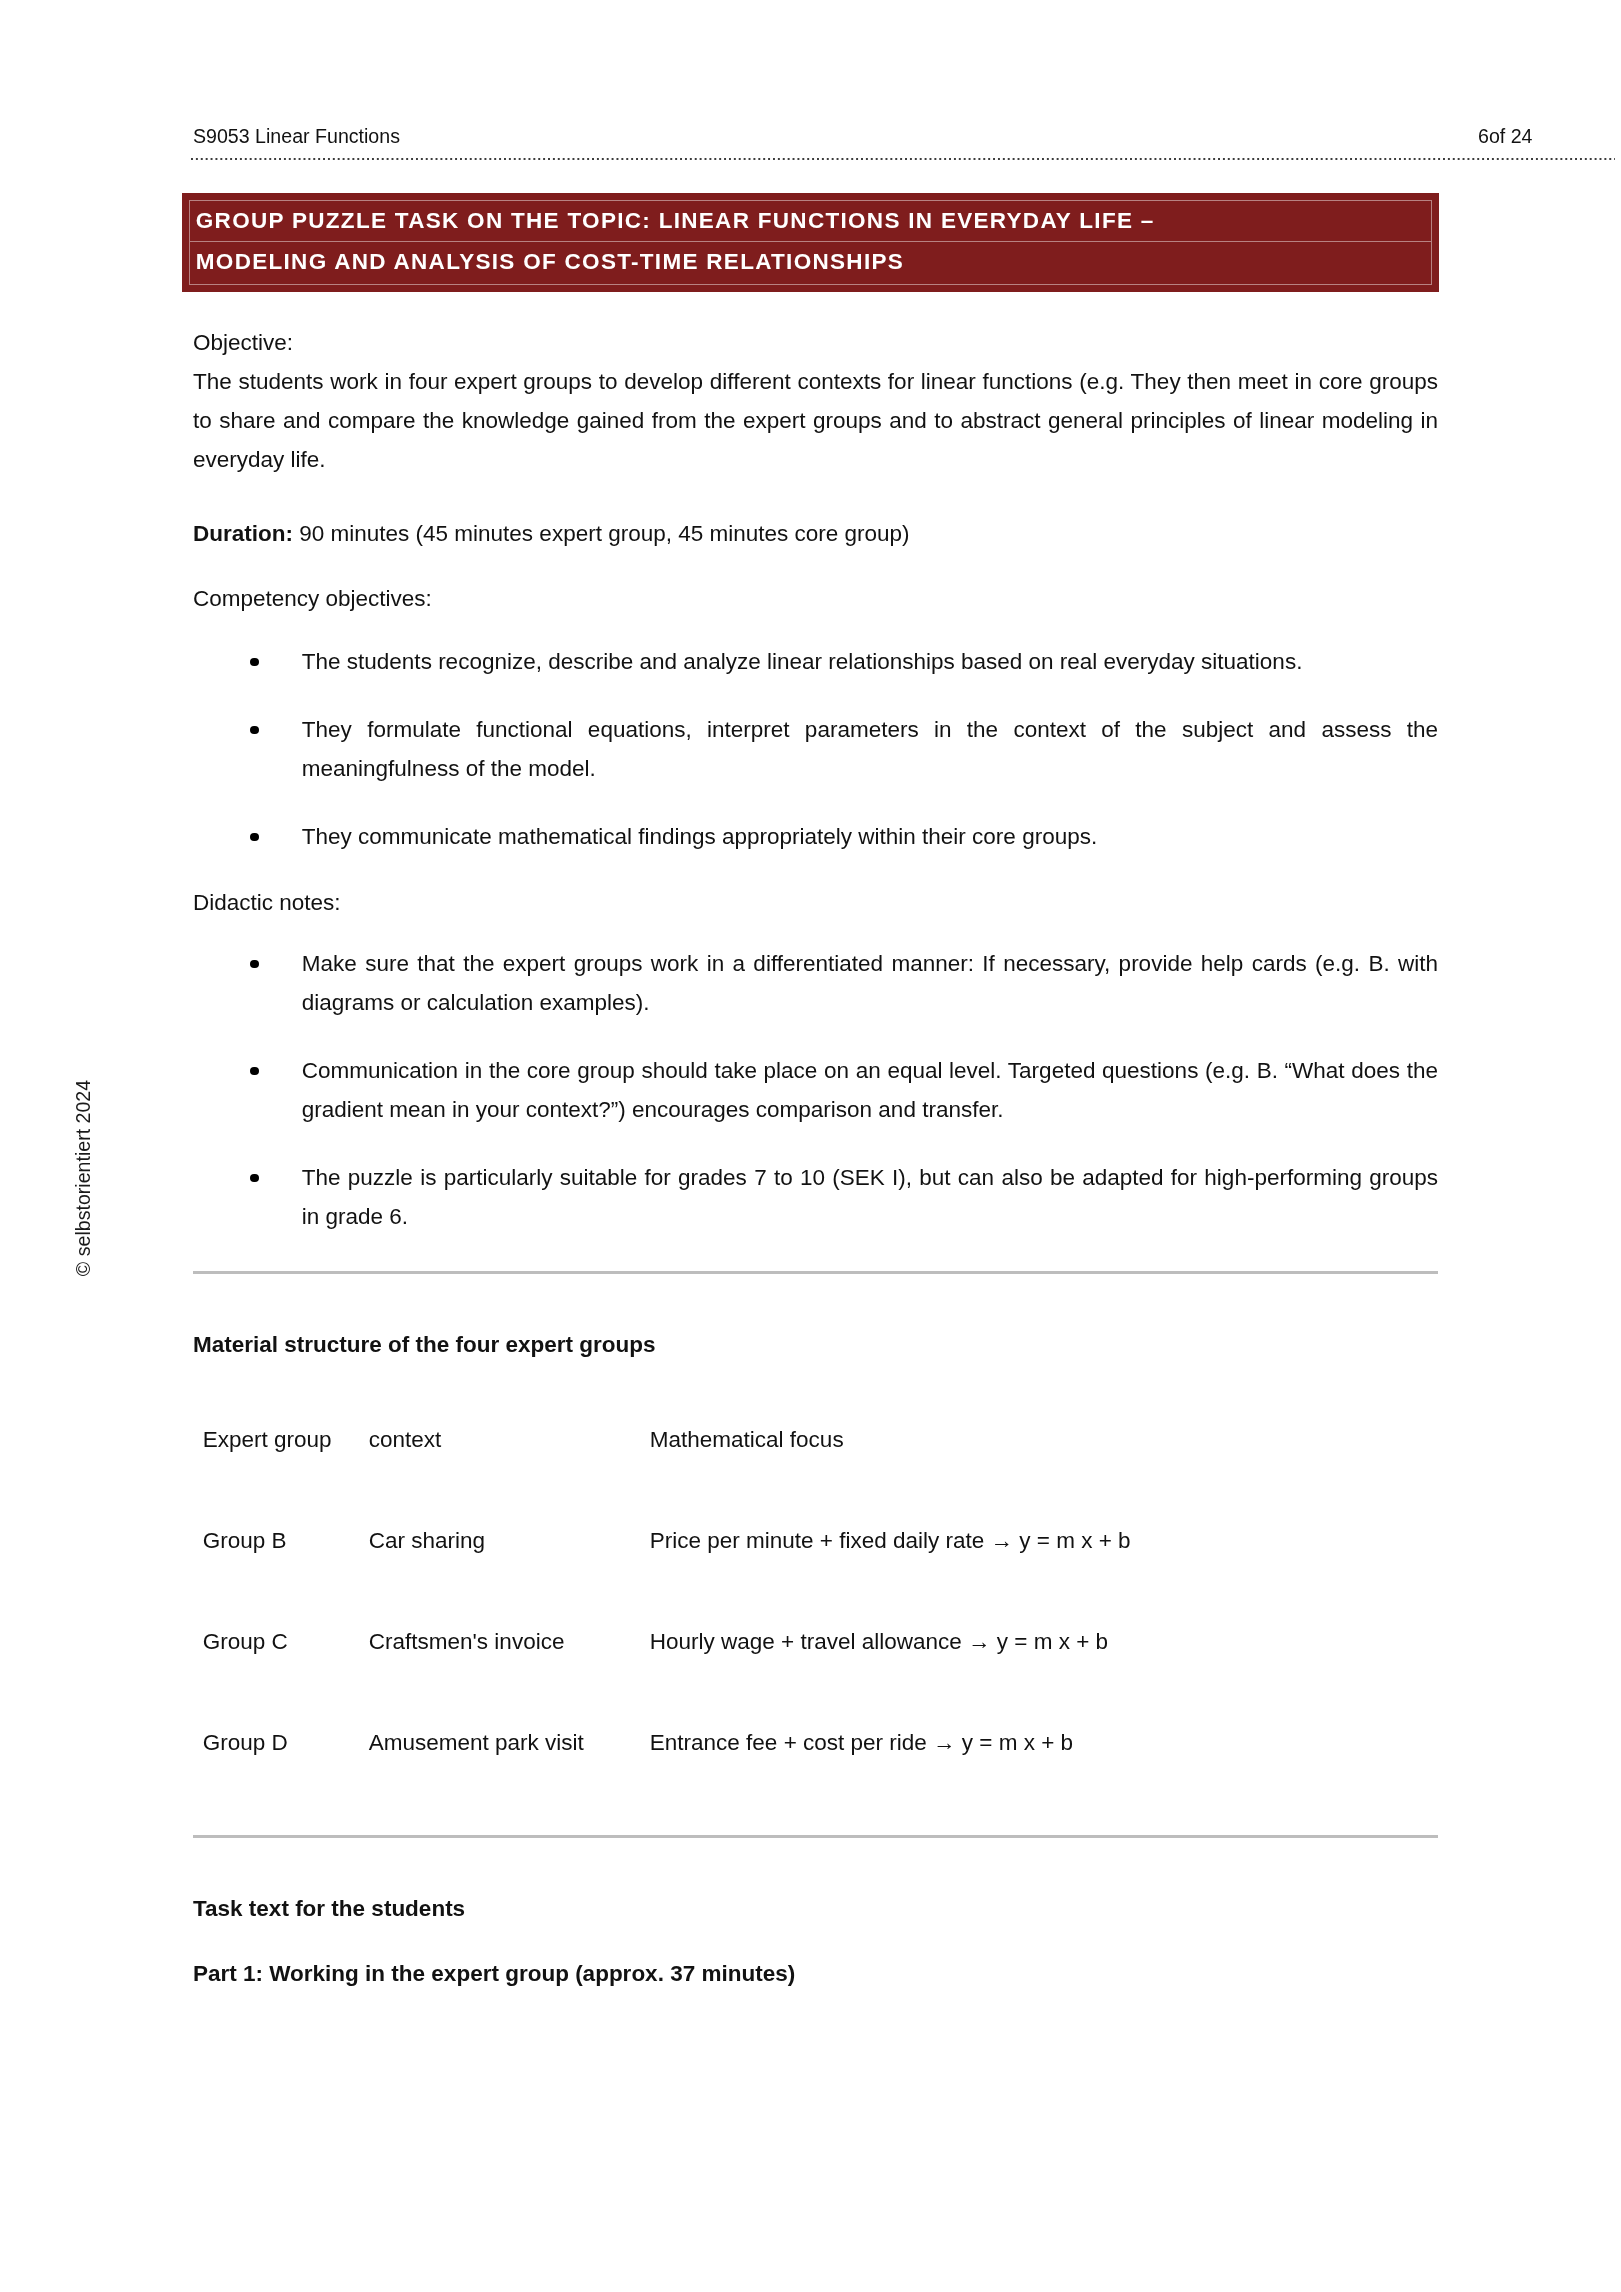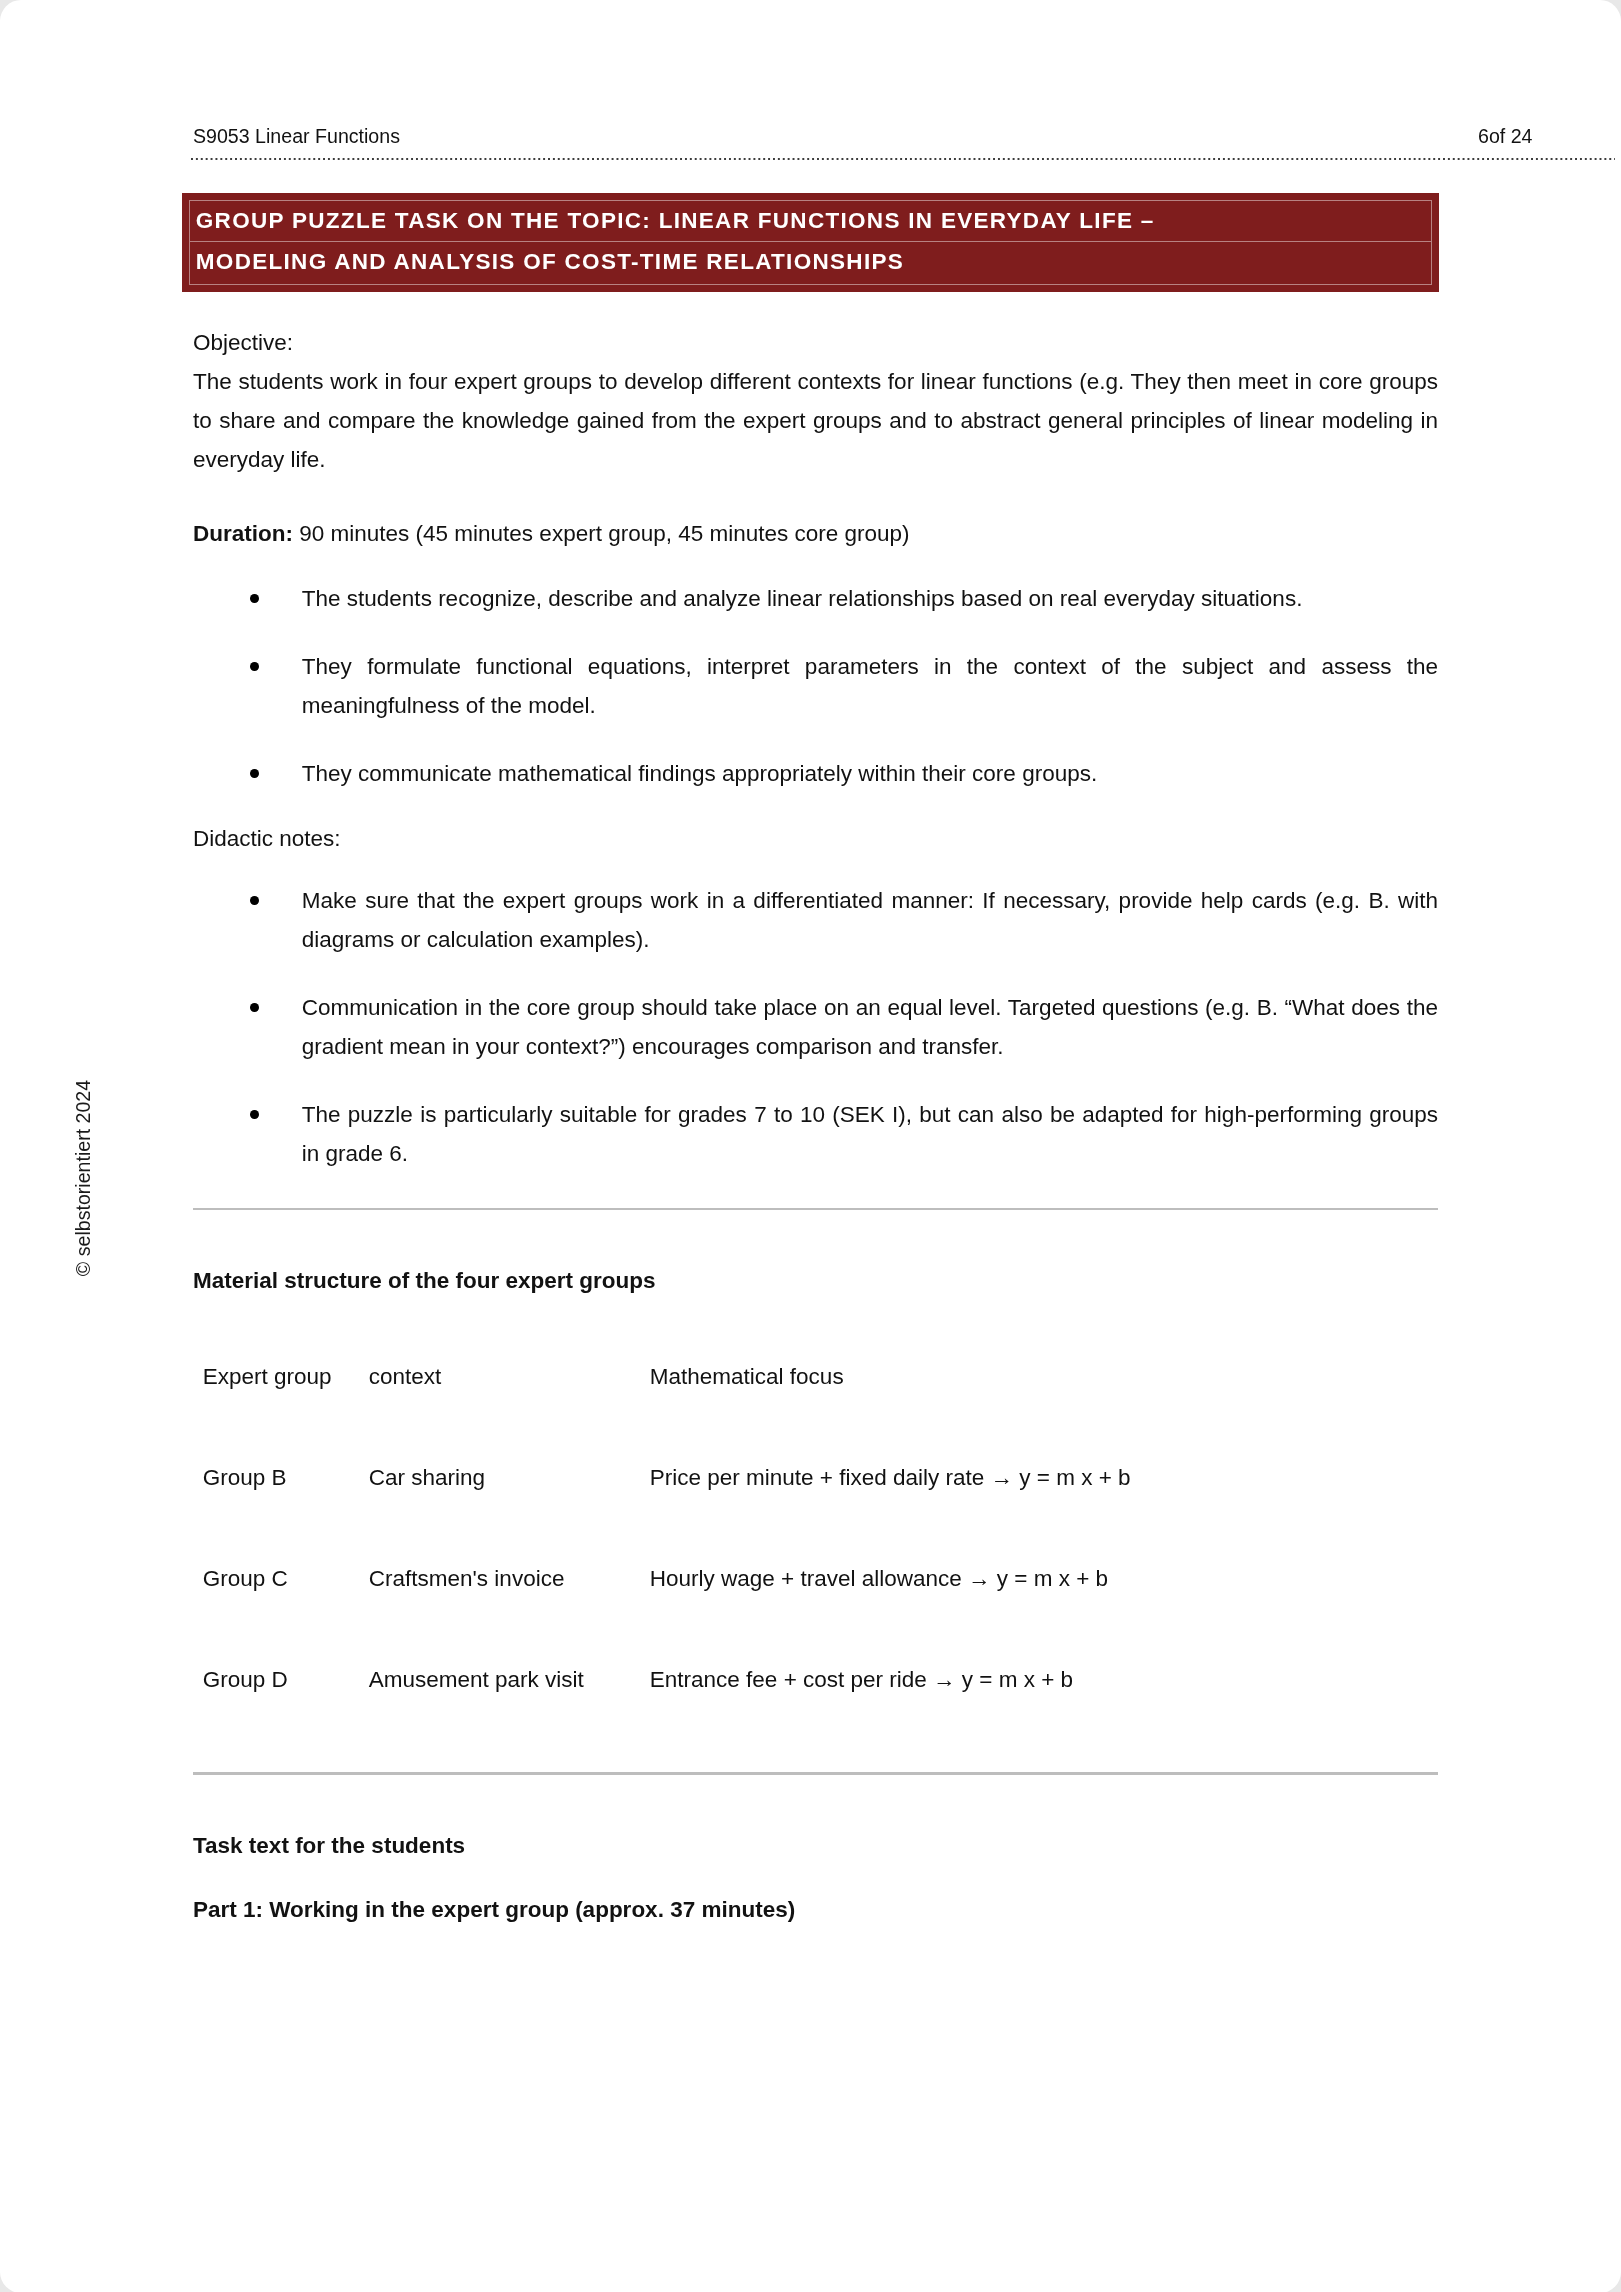--- a/index.html
+++ b/index.html
@@ -5,21 +5,20 @@
   * { margin:0; padding:0; box-sizing:border-box; }
   html,body { background:#e8e8e8; }
   .page {
     position:relative;
     width:1621px; height:2293px;
     margin:0 auto;
     background:#ffffff;
     font-family:"Liberation Sans", sans-serif;
     color:#121212;
     overflow:hidden;
-    border-radius:21px;
   }
 
   
   .hdr-left  { position:absolute; left:193px; top:125px; font-size:19.6px; }
   .hdr-right { position:absolute; left:1478px; top:125px; font-size:19.6px; }
   .hdr-rule  {
     position:absolute; left:191px; right:5.9px; top:158px; height:2.9px;
     background-image:repeating-linear-gradient(90deg,#3c3c3c 0 2px,transparent 2px 4.9px);
     background-size:4.9px 2px; background-repeat:repeat-x; background-position:0 0;
   }
@@ -104,20 +103,21 @@
     </div>
   </div>
 
   <div class="content">
 
     <div class="h">Objective:</div>
     <p class="body-text">The students work in four expert groups to develop different contexts for linear functions (e.g. They then meet in core groups to share and compare the knowledge gained from the expert groups and to abstract general principles of linear modeling in everyday life.</p>
 
     <p class="duration"><span class="b">Duration:</span><span> 90 minutes (45 minutes expert group, 45 minutes core group)</span></p>
 
+    <div class="h mb25">Competency objectives:</div>
 
     <div class="bullet">
       <div class="dot"></div>
       <div class="bt">The students recognize, describe and analyze linear relationships based on real everyday situations.</div>
     </div>
     <div class="bullet">
       <div class="dot"></div>
       <div class="bt">They formulate functional equations, interpret parameters in the context of the subject and assess the meaningfulness of the model.</div>
     </div>
     <div class="bullet tight">

